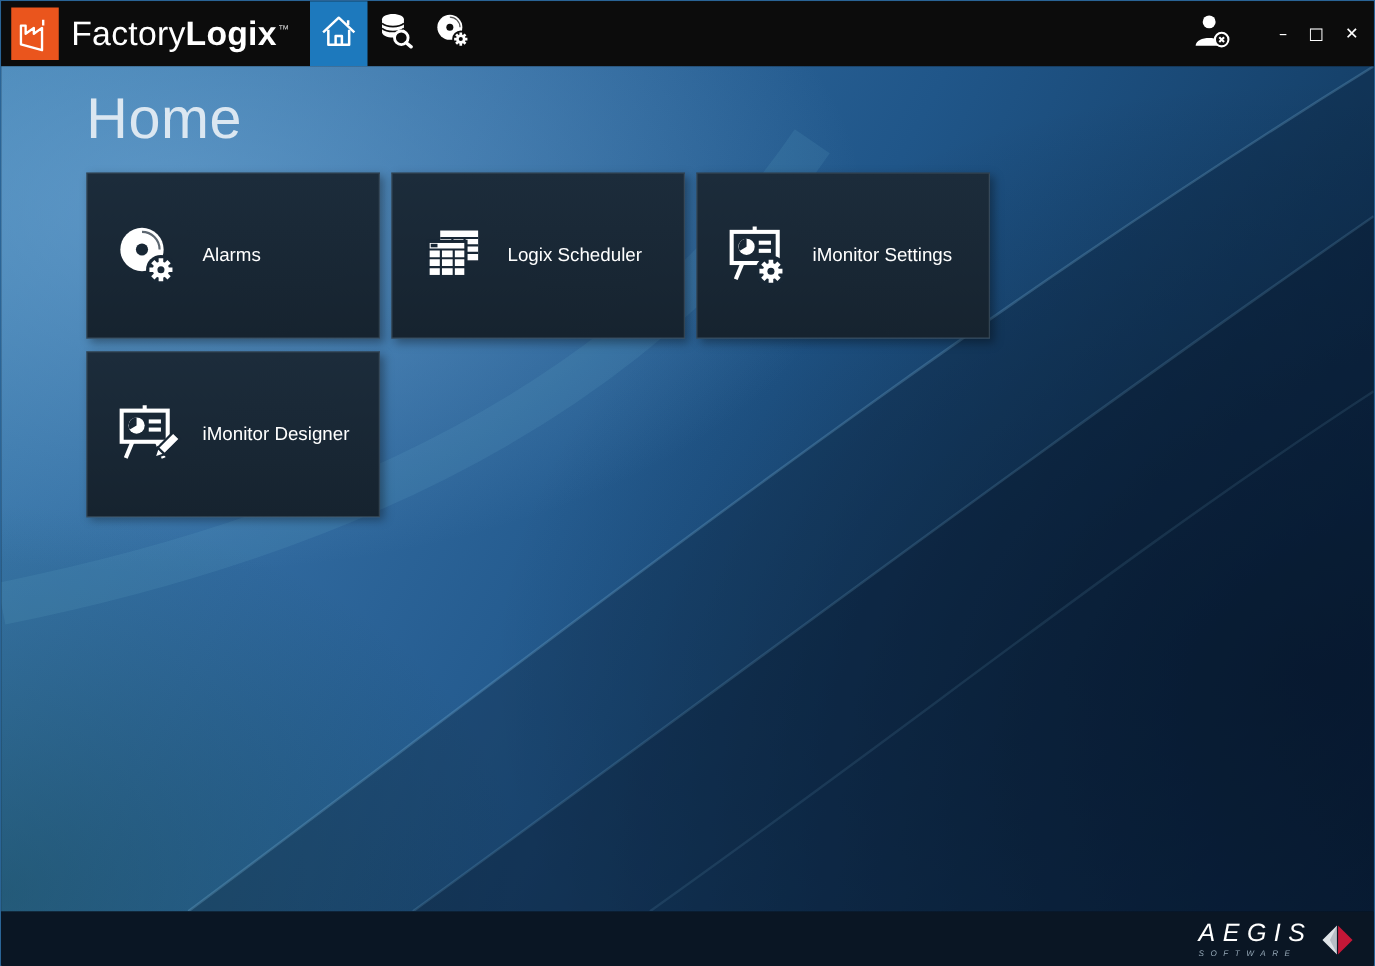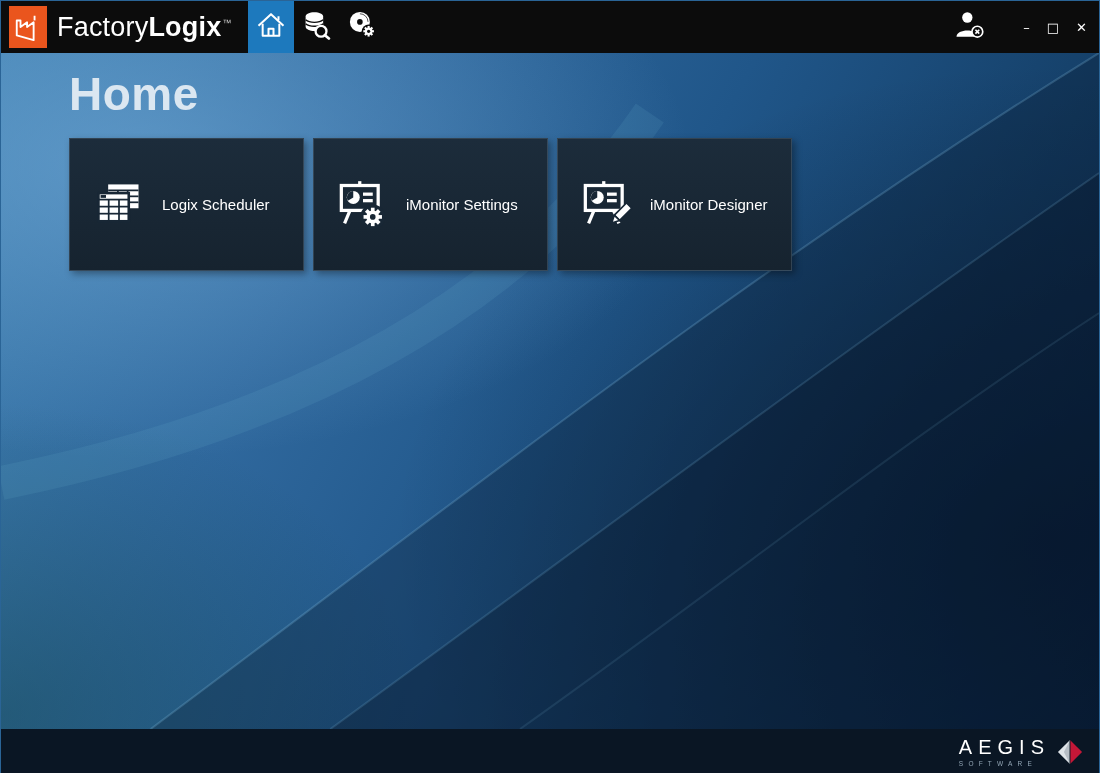--- a/index.html
+++ b/index.html
@@ -24,32 +24,32 @@
 
   
   .main { position: relative; height: 676px; flex: none; overflow: hidden;
     background:
       radial-gradient(900px 480px at 12% 16%, rgba(120,175,220,.55), rgba(120,175,220,0) 62%),
       radial-gradient(700px 520px at 0% 98%, rgba(18,68,72,.45), rgba(18,68,72,0) 60%),
       radial-gradient(1000px 720px at 96% 72%, rgba(4,18,38,.55), rgba(4,18,38,0) 66%),
       linear-gradient(118deg, #4080b1 0%, #30699e 28%, #205689 52%, #154069 76%, #0c2c50 100%);
   }
   .bg-waves { position: absolute; inset: 0; width: 100%; height: 100%; }
-  .page-title { position: relative; margin: 0; padding: 14px 0 0 68px; font-size: 46px; font-weight: 700; letter-spacing: .5px; color: #dbe7f1; }
+  .page-title { position: relative; margin: 0; padding: 14px 0 0 68px; font-size: 46px; font-weight: 400; letter-spacing: .5px; color: #dbe7f1; }
   .tiles { position: relative; margin: 17px 0 0 68px; width: 760px; display: flex; flex-wrap: wrap; }
   .tile { width: 235px; height: 133px; margin: 0 9px 10px 0; cursor: pointer;
     background: linear-gradient(#1c2c3b, #16232f);
     border: 1px solid rgba(150,180,210,.22);
     box-shadow: 3px 3px 7px rgba(0,0,0,.35);
     display: flex; align-items: center; --icon-bg: #182735; }
   .tile-icon { width: 60px; margin-left: 19px; flex: none; display: flex; justify-content: center; }
   .tile-label { margin-left: 13px; color: #fff; font-size: 15px; line-height: 1.6; white-space: pre-line; }
 
   
-  .footer { height: 45px; flex: none; background: #0a1624; display: flex; align-items: center; justify-content: flex-end; padding-right: 16px; }
+  .footer { height: 45px; flex: none; background: #0a1624; display: flex; align-items: center; justify-content: flex-end; padding-right: 16px; font-style: italic; }
   .aegis { display: flex; align-items: center; }
   .aegis-text { margin-right: 7px; color: #fff; text-align: left; }
   .aegis-name { font-size: 20px; letter-spacing: 6px; font-weight: 500; line-height: 1; }
   .aegis-sub { font-size: 6.5px; letter-spacing: 5.2px; color: #93a6b5; margin-top: 3px; }
 </style>
 </head>
 <body>
 
 <div class="window">
 
@@ -140,20 +140,41 @@
       <path d="M1100,120 C 840,300 600,480 330,676" stroke="rgba(150,210,240,0.16)" stroke-width="2" fill="none"></path>
       <path d="M1100,260 C 900,390 740,520 520,676" stroke="rgba(150,210,240,0.11)" stroke-width="2" fill="none"></path>
       <path d="M0,430 C 300,370 520,250 650,60" stroke="rgba(130,205,225,0.10)" stroke-width="34" fill="none"></path>
     </svg>
 
     <h1 class="page-title">Home</h1>
 
     <div class="tiles">
 
 
+      <div class="tile">
+        <span class="tile-icon">
+          <svg viewBox="0 0 48 48" width="52" height="52">
+            <circle cx="19" cy="19" r="16" fill="#fff"></circle>
+            <path d="M19 6 a13 13 0 0 1 13 13" stroke="var(--icon-bg)" stroke-width="1.6" fill="none" opacity=".7"></path>
+            <circle cx="19" cy="19" r="4.5" fill="var(--icon-bg)"></circle>
+            <circle cx="33" cy="34" r="11" fill="var(--icon-bg)"></circle>
+            <g transform="translate(33,34)">
+              <g stroke="#fff" stroke-width="3.4">
+                <line x1="0" y1="-8.5" x2="0" y2="8.5"></line>
+                  <line x1="-8.5" y1="0" x2="8.5" y2="0"></line>
+                <line x1="-6" y1="-6" x2="6" y2="6"></line>
+                  <line x1="-6" y1="6" x2="6" y2="-6"></line>
+              </g>
+              <circle r="6" fill="#fff"></circle>
+                <circle r="2.6" fill="var(--icon-bg)"></circle>
+            </g>
+          </svg>
+        </span>
+        <span class="tile-label">Alarms</span>
+      </div>
 
       <div class="tile">
         <span class="tile-icon">
           <svg viewBox="0 0 48 48" width="52" height="52">
             <rect x="14" y="5" width="28" height="22" fill="#fff"></rect>
             <g stroke="var(--icon-bg)" stroke-width="1.6">
               <line x1="14" y1="10.5" x2="42" y2="10.5"></line>
                 <line x1="14" y1="16" x2="42" y2="16"></line>
               <line x1="14" y1="21.5" x2="42" y2="21.5"></line>
               <line x1="23" y1="10.5" x2="23" y2="27"></line>

